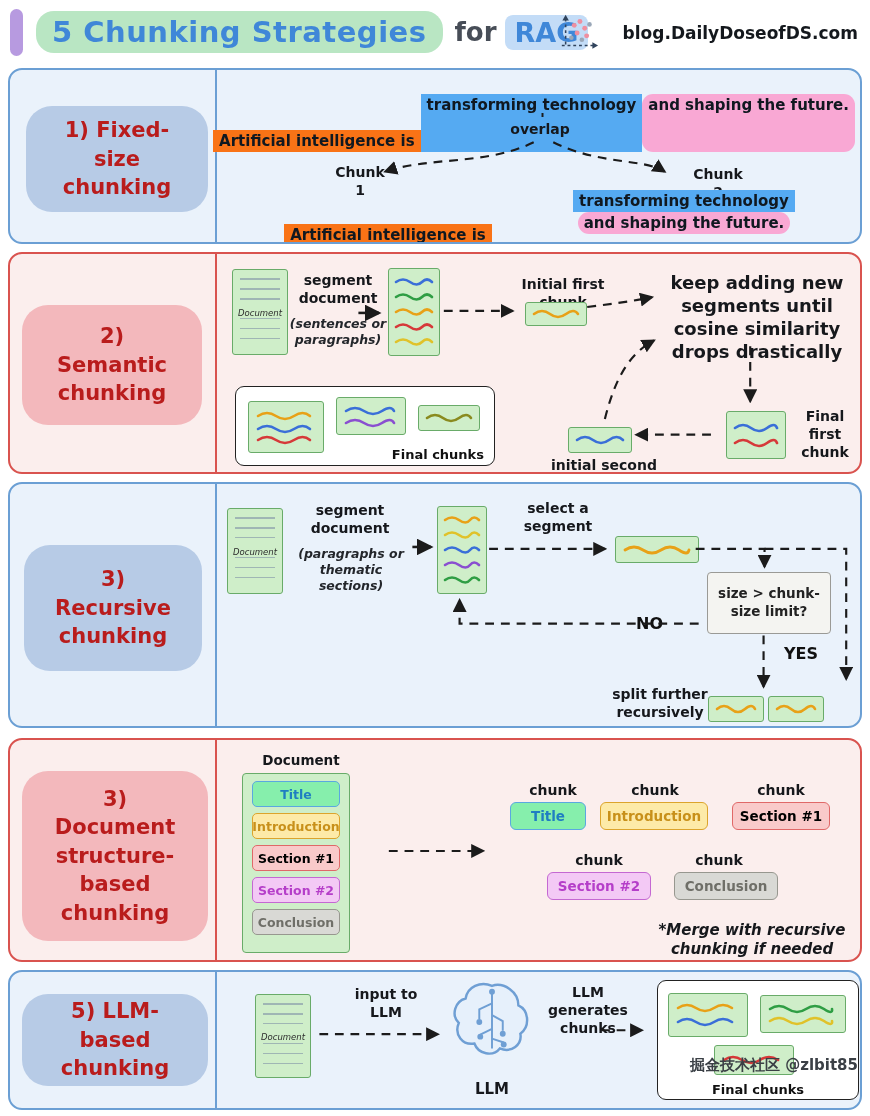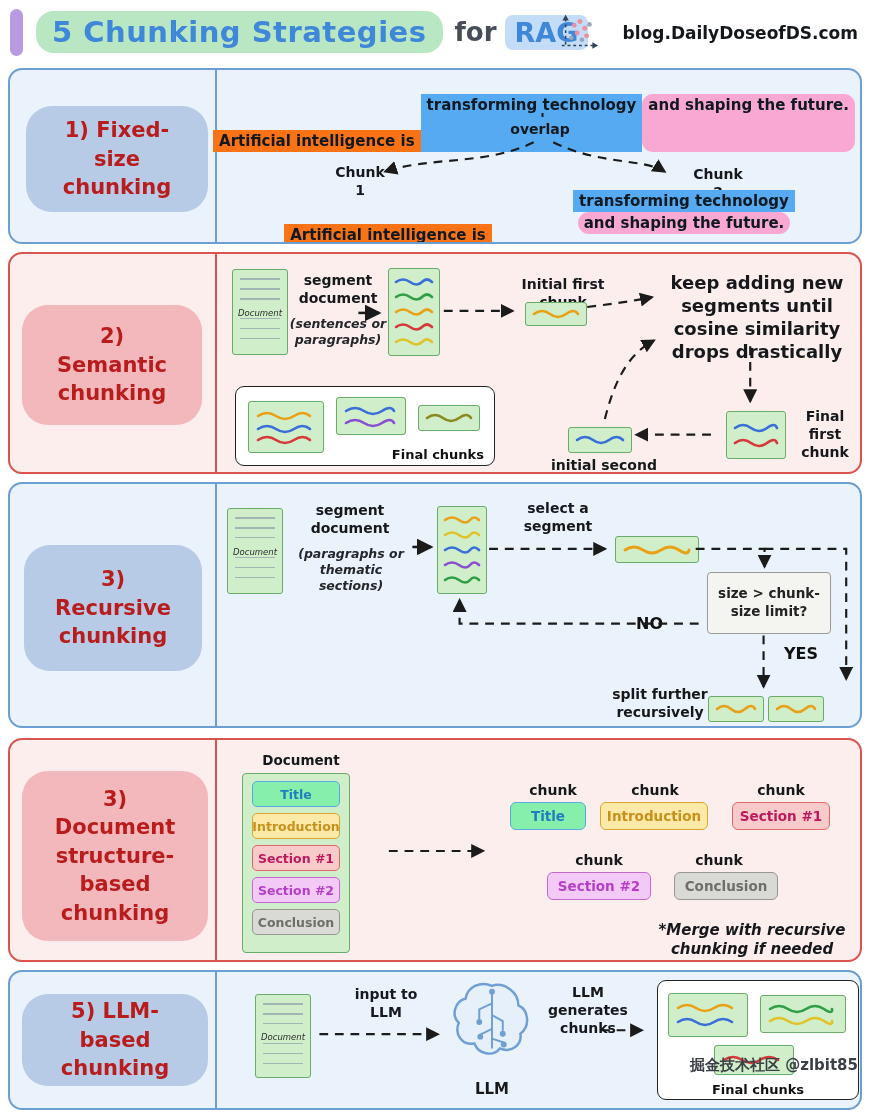--- a/index.html
+++ b/index.html
@@ -54,21 +54,21 @@
 
   
   .struct-doc { position:absolute; background:#cfeec9; border:1.6px solid #69ab69; border-radius:4px;
                 display:flex; flex-direction:column; align-items:center; padding-top:7px; gap:6px; }
   .mini-box { width:88px; height:26px; border-radius:5px; border:1.5px solid; display:flex; align-items:center;
               justify-content:center; font-size:12.5px; font-weight:bold; }
   .cbox { position:absolute; border-radius:6px; border:1.6px solid; display:flex; align-items:center;
           justify-content:center; font-size:13.5px; font-weight:bold; }
   .c-blue   { background:#86efac; border-color:#5aa8e0; color:#1f7ec2; }
   .c-yellow { background:#fdeaa8; border-color:#dca42c; color:#c8901a; }
-  .c-red    { background:#f9caca; border-color:#e06868; color:#be185d;text-align:right; }
+  .c-red    { background:#f9caca; border-color:#e06868; color:#000000;text-align:right; }
   .c-purple { background:#f3c9f5; border-color:#c468d2; color:#b53ec9; }
   .c-gray   { background:#d9d9d5; border-color:#97978f; color:#6f6f68; }
 
   .size-box { position:absolute; background:#f4f4f1; border:1.5px solid #9a9a96; border-radius:4px;
               display:flex; align-items:center; justify-content:center; text-align:center;
               font-size:13.5px; font-weight:bold; color:#222; padding:6px 10px; line-height:1.3; }
   .yn { position:absolute; font-size:16px; font-weight:bold; color:#111; }
 
   .watermark { position:absolute; font-size:15px; font-weight:bold; color:#3b4046; z-index:9; white-space:nowrap; }
 </style>

